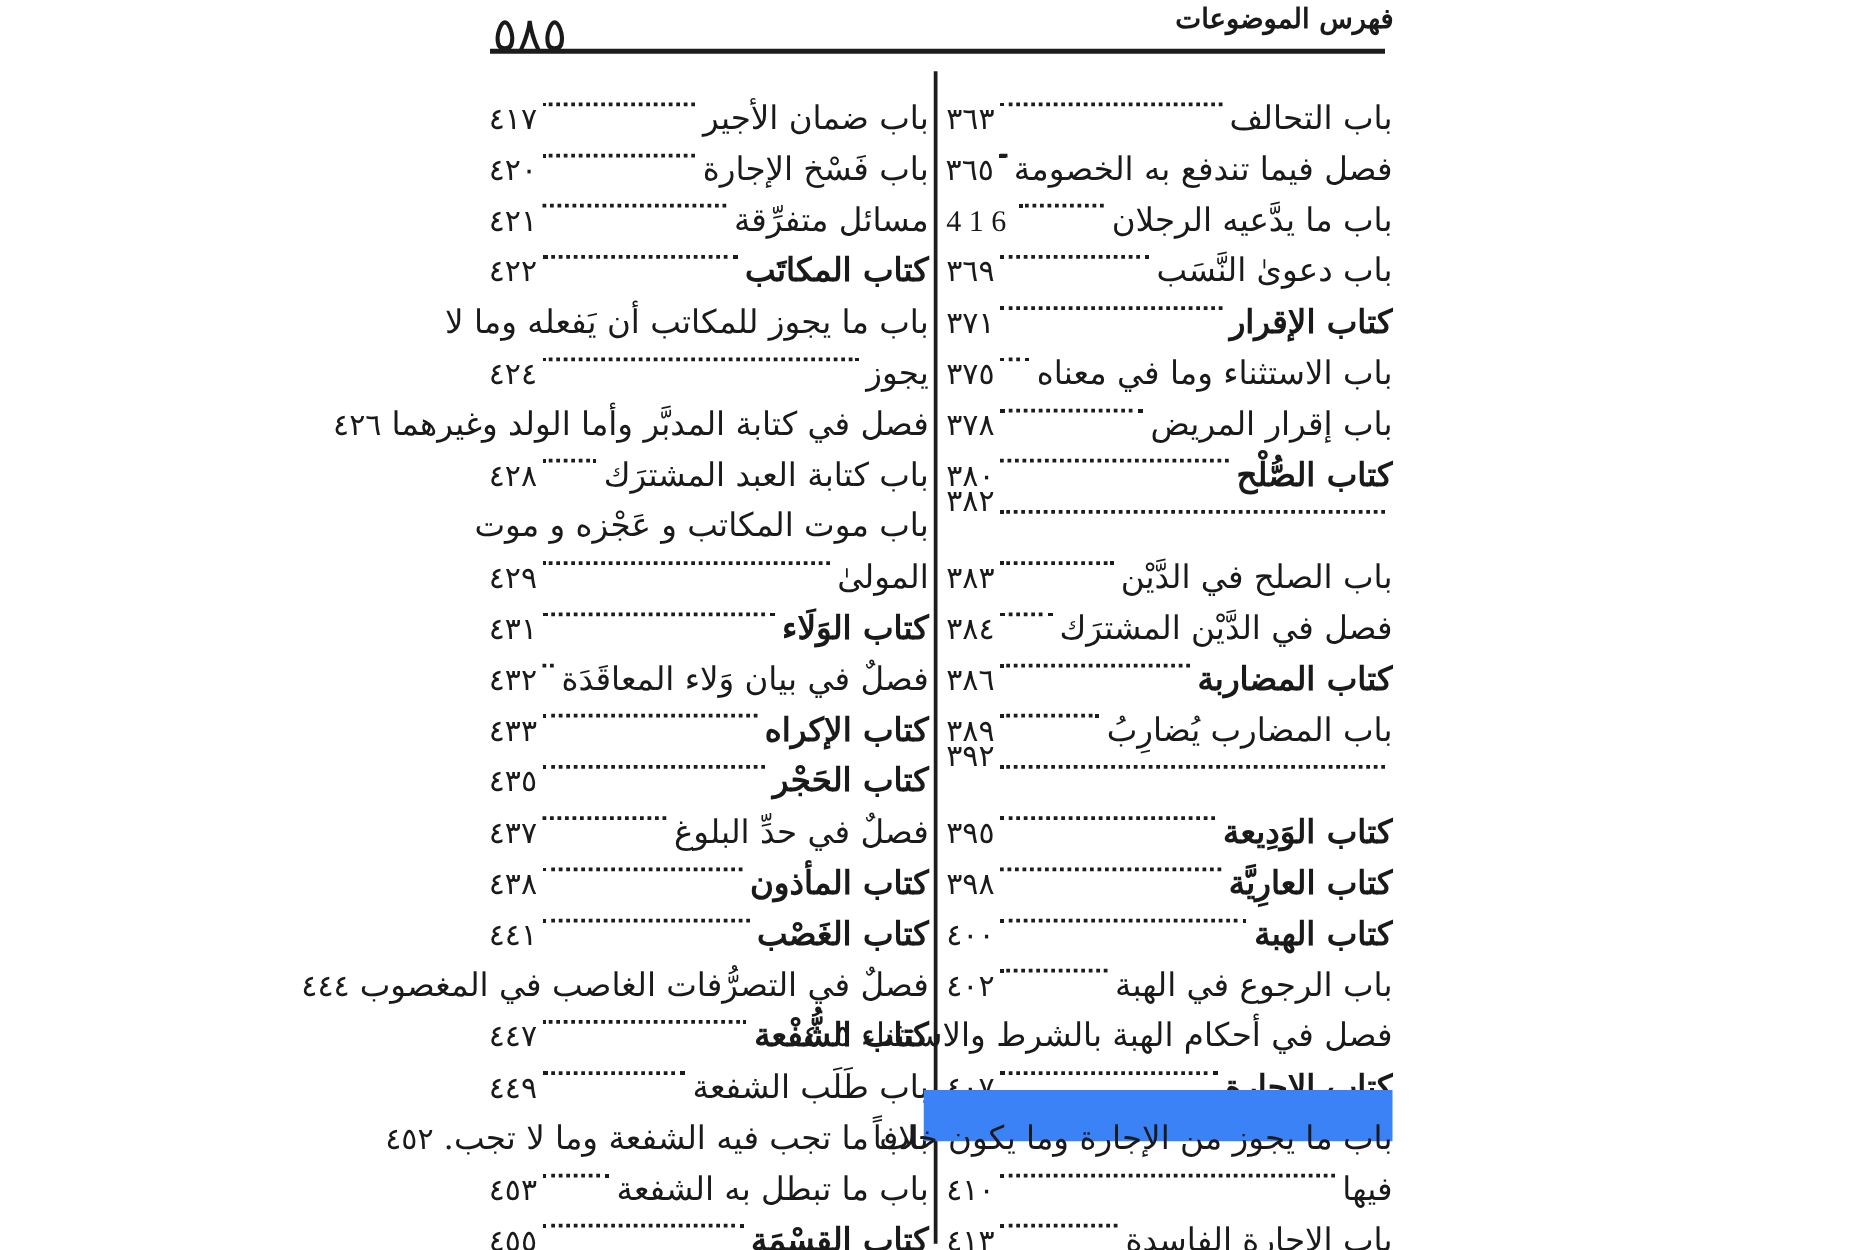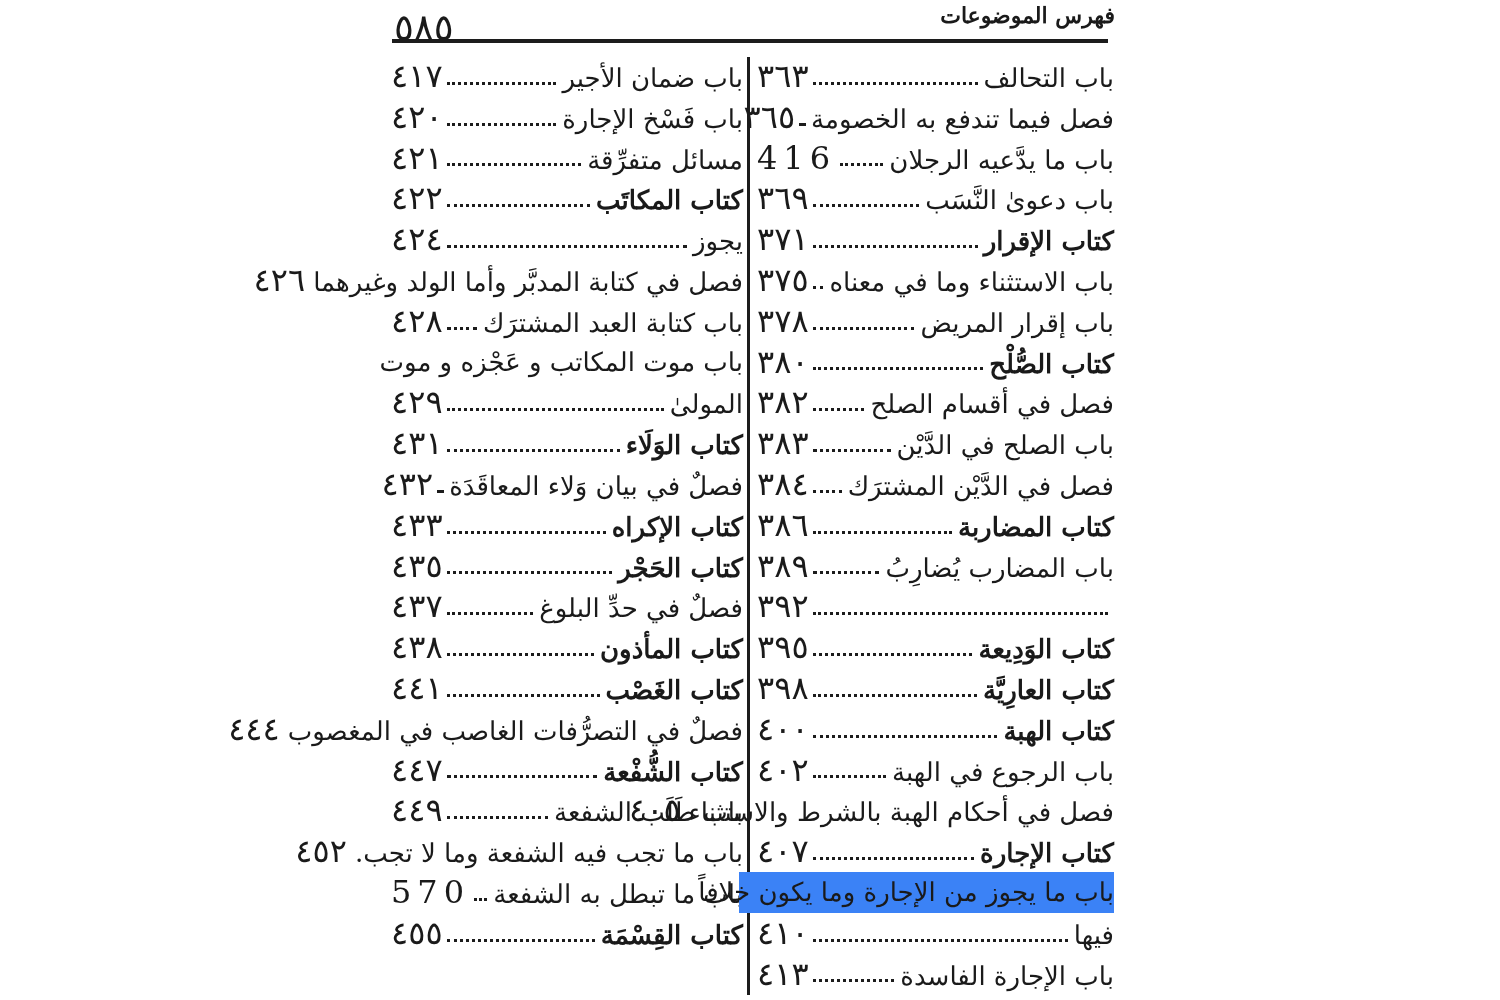--- a/index.html
+++ b/index.html
@@ -23,27 +23,27 @@
     position:absolute;top:57px;left:747px;width:3px;height:938px;background:#1c1c1c;
   }
   .col{position:absolute;top:56px;direction:rtl;}
   .col-right{left:757px;width:357px;}
   .col-left{left:391px;width:352px;}
   .row{
     display:flex;direction:rtl;align-items:baseline;
     height:40.8px;line-height:40.8px;font-size:26px;white-space:nowrap;
   }
   .row.bold .t{font-weight:bold;}
-  .t{flex:0 0 auto;}
+  .t{flex:0 0 auto;margin-top:19px;}
   .leader{
     flex:1 1 auto;min-width:6px;align-self:flex-end;
     border-bottom:3px dotted #1c1c1c;margin:0 6px 12px 4px;
   }
   .leader.nodots{border-bottom:none;margin:0 2px 12px 0;}
-  .num{flex:0 0 auto;font-size:32px;letter-spacing:6px;}
+  .num{flex:0 0 auto;font-size:24px;letter-spacing:6px;font-family:Liberation Serif, serif;}
   .row.fill .t{flex:1 1 auto;text-align:justify;text-align-last:justify;}
   .row.overhang{margin-left:-18px;background:#3b82f6;padding-left:4px;position:relative;z-index:2;}
 </style>
 </head>
 <body>
 
 <div class="page">
   <div class="hdr-title">فهرس الموضوعات</div>
   <div class="hdr-num">٥٨٥</div>
   <div class="hdr-rule"></div>
@@ -91,21 +91,20 @@
     <span class="num">٣٧٨</span>
   </div>
 
   <div class="row bold">
     <span class="t">كتاب الصُّلْح</span>
     <span class="leader"></span>
     <span class="num">٣٨٠</span>
   </div>
 
   <div class="row">
-    <span class="t">فصل في أقسام الصلح</span>
     <span class="leader"></span>
     <span class="num">٣٨٢</span>
   </div>
 
   <div class="row">
     <span class="t">باب الصلح في الدَّيْن</span>
     <span class="leader"></span>
     <span class="num">٣٨٣</span>
   </div>
 
@@ -203,20 +202,24 @@
     <span class="leader"></span>
     <span class="num">٤٢١</span>
   </div>
 
   <div class="row bold">
     <span class="t">كتاب المكاتَب</span>
     <span class="leader"></span>
     <span class="num">٤٢٢</span>
   </div>
 
+  <div class="row fill">
+    <span class="t">باب ما يجوز للمكاتب أن يَفعله وما لا</span>
+
+  </div>
 
   <div class="row">
     <span class="t">يجوز</span>
     <span class="leader"></span>
     <span class="num">٤٢٤</span>
   </div>
 
   <div class="row">
     <span class="t">فصل في كتابة المدبَّر وأما الولد وغيرهما</span>
     <span class="leader nodots"></span>
@@ -302,21 +305,21 @@
 
   <div class="row">
     <span class="t">باب ما تجب فيه الشفعة وما لا تجب.</span>
     <span class="leader nodots"></span>
     <span class="num">٤٥٢</span>
   </div>
 
   <div class="row">
     <span class="t">باب ما تبطل به الشفعة</span>
     <span class="leader"></span>
-    <span class="num">570</span>
+    <span class="num">٤٥٣</span>
   </div>
 
   <div class="row bold">
     <span class="t">كتاب القِسْمَة</span>
     <span class="leader"></span>
     <span class="num">٤٥٥</span>
   </div>
 </div>
 </div>
 

